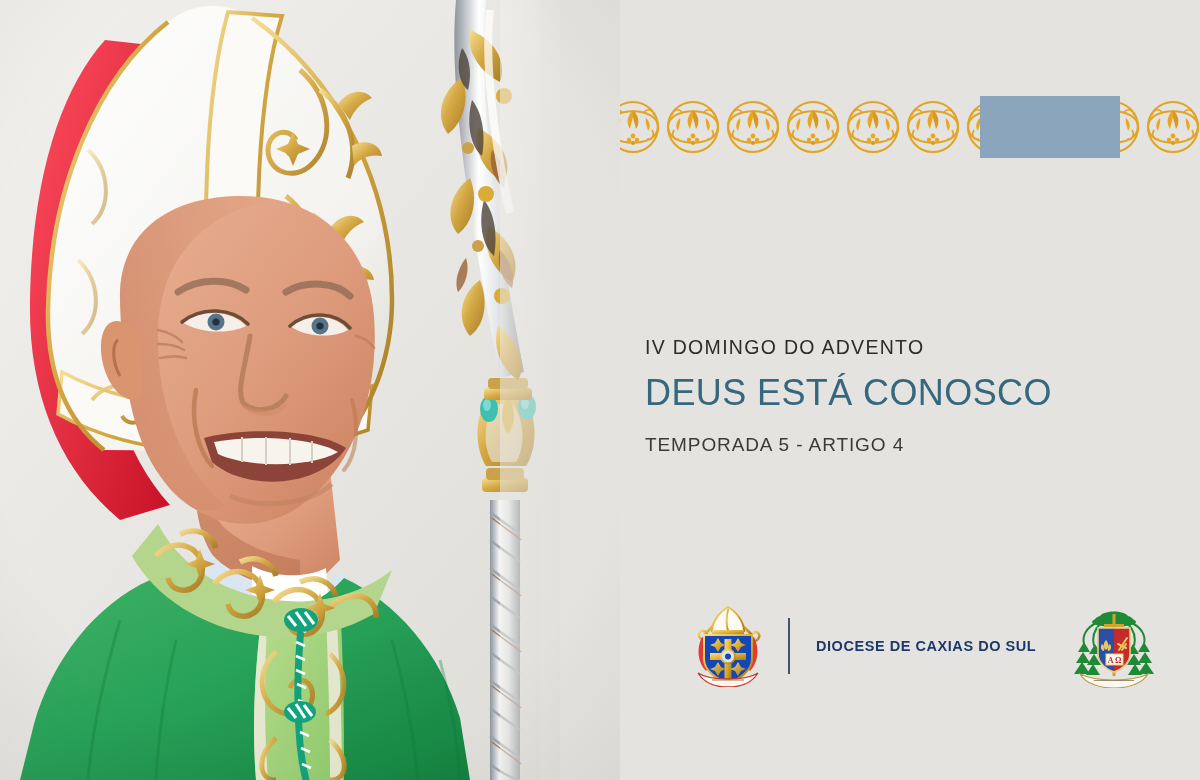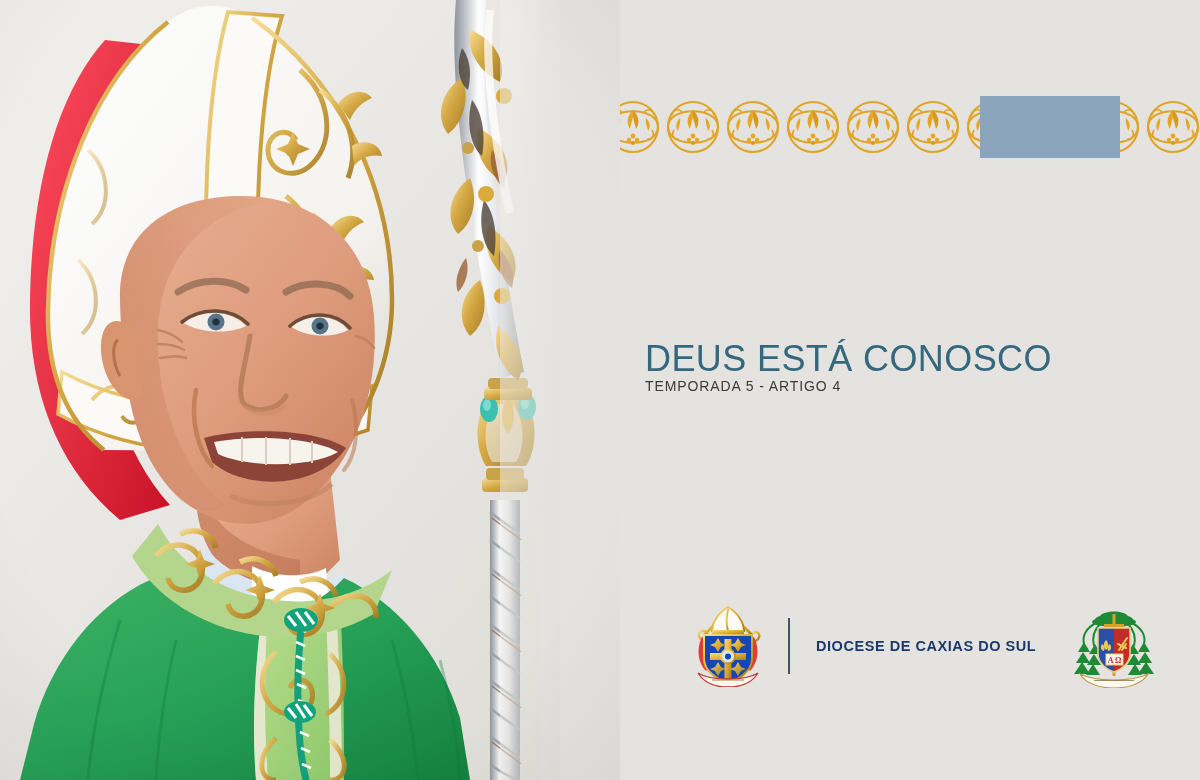--- a/index.html
+++ b/index.html
@@ -25,21 +25,21 @@
   .logo-art { position:relative; width:300px; height:250px; }
   .logo-art svg { position:absolute; left:0; top:0; }
   .logo-sub { margin-top:-6px; line-height:1.22; }
   .logo-sub div { font-size:12.5px; letter-spacing:.55px; color:#1d1d1b; font-weight:600; }
 
   .title-block { position:absolute; left:645px; top:336px; width:520px; z-index:8; }
   .eyebrow { font-size:19.5px; letter-spacing:1.3px; color:#2c2c2a; font-weight:400; margin-bottom:16px; }
   .headline { color:#35687f; line-height:1.02; }
   .headline .l1 { font-size:44px; font-weight:700; letter-spacing:.4px; display:block; }
   .headline .l2 { font-size:36px; font-weight:400; letter-spacing:.4px; display:block; margin-top:5px; }
-  .episode { font-size:14px; letter-spacing:.9px; color:#3a3a38; }
+  .episode { margin-top:22px; font-size:19px; letter-spacing:.9px; color:#3a3a38; }
 
   
   .footer { position:absolute; left:690px; top:596px; width:400px; height:100px; z-index:8;
             display:flex; align-items:center; gap:12px; }
   .crest { flex:0 0 auto; }
   .divider { width:2px; height:56px; background:#44536b; margin:0 14px 0 10px; flex:0 0 auto; }
   .diocese-name { font-size:14.5px; font-weight:700; letter-spacing:.55px; color:#1b3a6b; white-space:nowrap; }
   .crest-right { margin-left:22px; flex:0 0 auto;font-weight:bold; }
 </style>
 </head>
@@ -425,20 +425,21 @@
       </g>
 
       <rect x="540" y="0" width="80" height="780" fill="#e4e3df"></rect>
       <rect x="500" y="0" width="60" height="780" fill="url(#bgSoft)" opacity=".55"></rect>
       <rect width="620" height="780" fill="url(#vignette)"></rect>
     </svg>
   </div>
 
 
   <div class="title-block">
+    <div class="eyebrow">IV DOMINGO DO ADVENTO</div>
     <div class="headline">
       <span class="l2">DEUS ESTÁ CONOSCO</span>
     </div>
     <div class="episode">TEMPORADA 5 - ARTIGO 4</div>
   </div>
 
   <div class="footer">
 
     <div class="crest">
       <svg width="76" height="86" viewBox="0 0 76 86" xmlns="http://www.w3.org/2000/svg">

